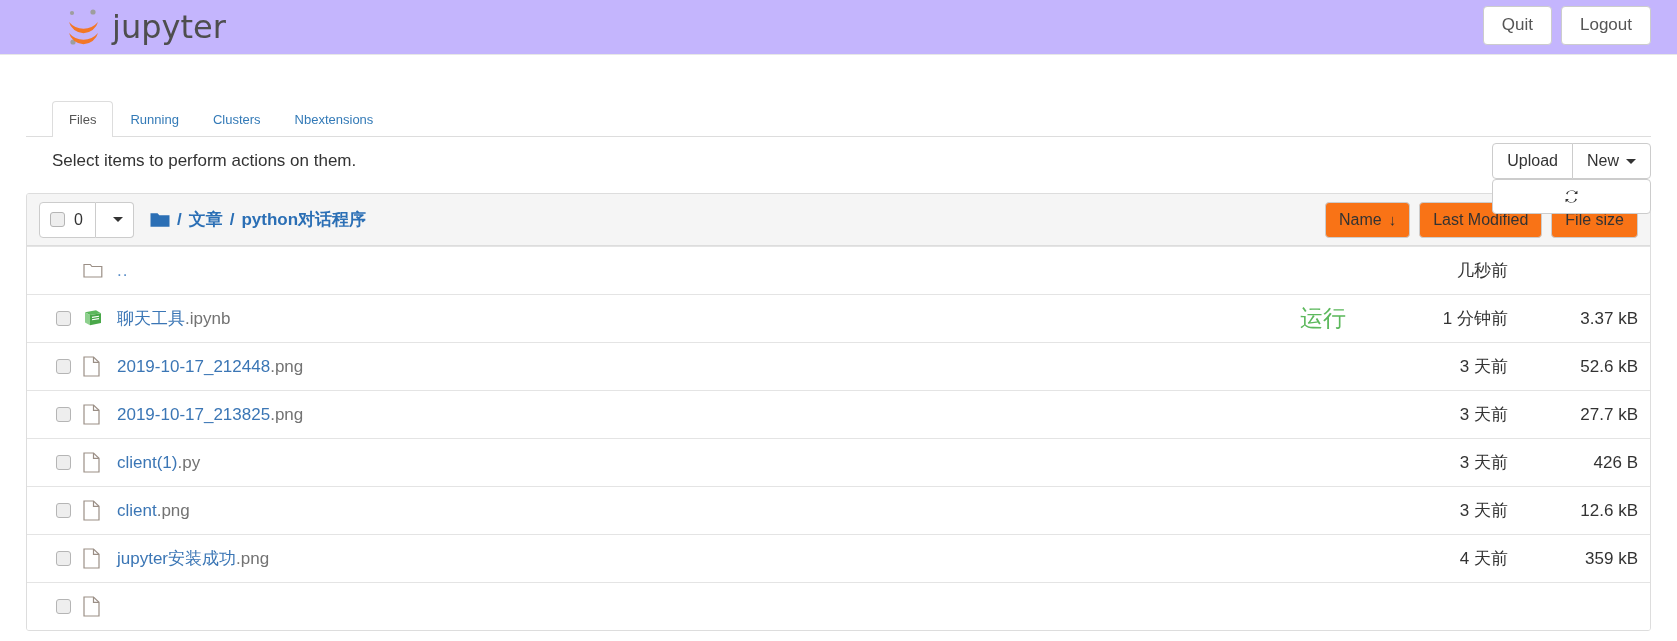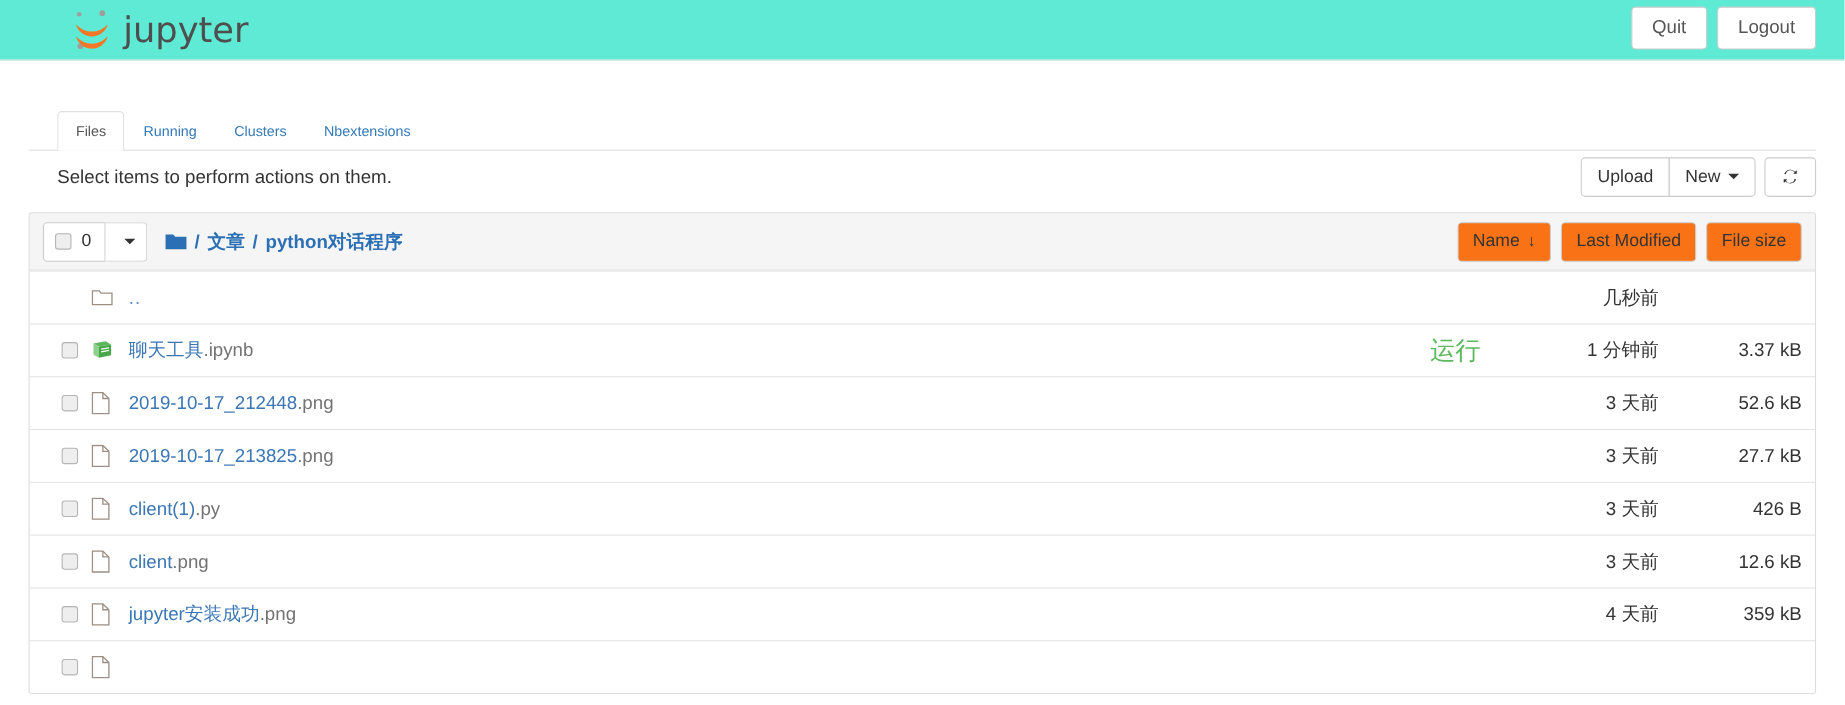--- a/index.html
+++ b/index.html
@@ -10,21 +10,21 @@
     font-family: "Liberation Sans", sans-serif;
     color: #000000;
     overflow: hidden;
   }
 
   
   .navbar {
     position: relative;
     height: 55px;
     border-bottom: 1px solid #e7e7e7;
-    background: #5eead4;
+    background: #c4b5fd;
     padding-left: 44px;
   }
   .brand {
     position: absolute;
     left: 62px; top: 4px;
     display: flex; align-items: center;
     height: 46px;
   }
   .jp-logo { width: 44px; height: 44px; display: block; }
   .brand-text {
@@ -97,20 +97,21 @@
     position: absolute;
     left: 26px; top: 14px;
     font-size: 17px;
     color: #333333;
   }
   .toolbar-actions {
     position: absolute;
     right: 0; top: 6px;
     display: flex;
     align-items: stretch;
+    flex-direction: column;
   }
   .toolbar-actions .btn { font-size: 16px; padding: 8px 14px; color: #333; }
   .btn-group { display: flex; }
   .btn-group .btn { border-radius: 0; margin-left: -1px; }
   .btn-group .btn:first-child { border-radius: 4px 0 0 4px; margin-left: 0; }
   .btn-group .btn:last-child { border-radius: 0 4px 4px 0; }
   .btn-sep { width: 8px; }
   .caret {
     display: inline-block;
     width: 0; height: 0;

